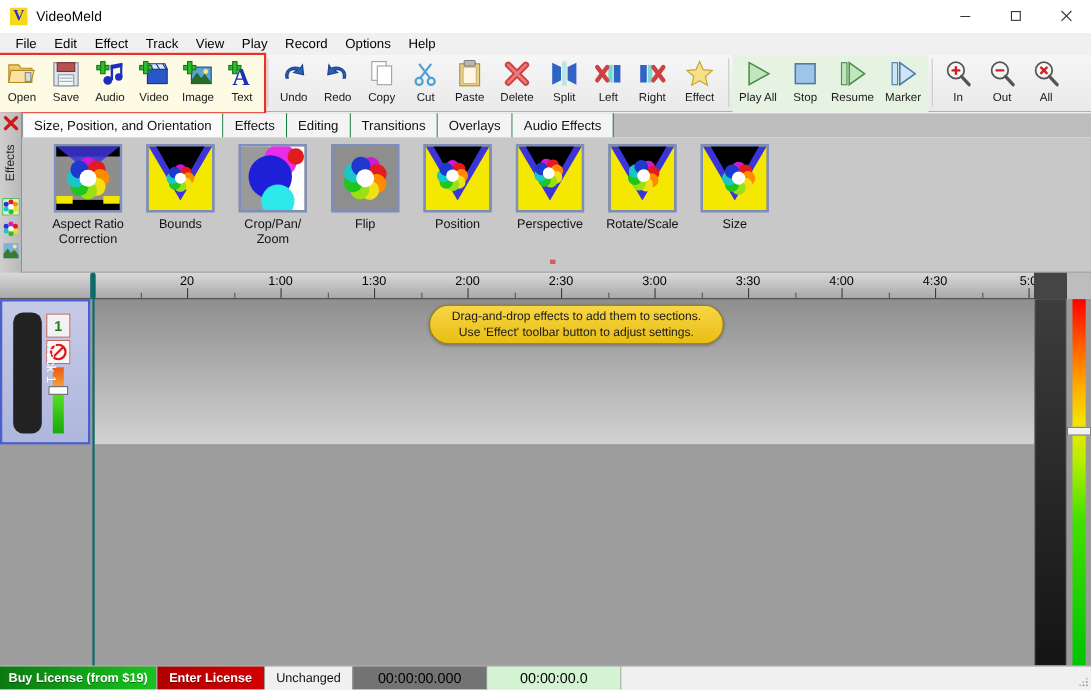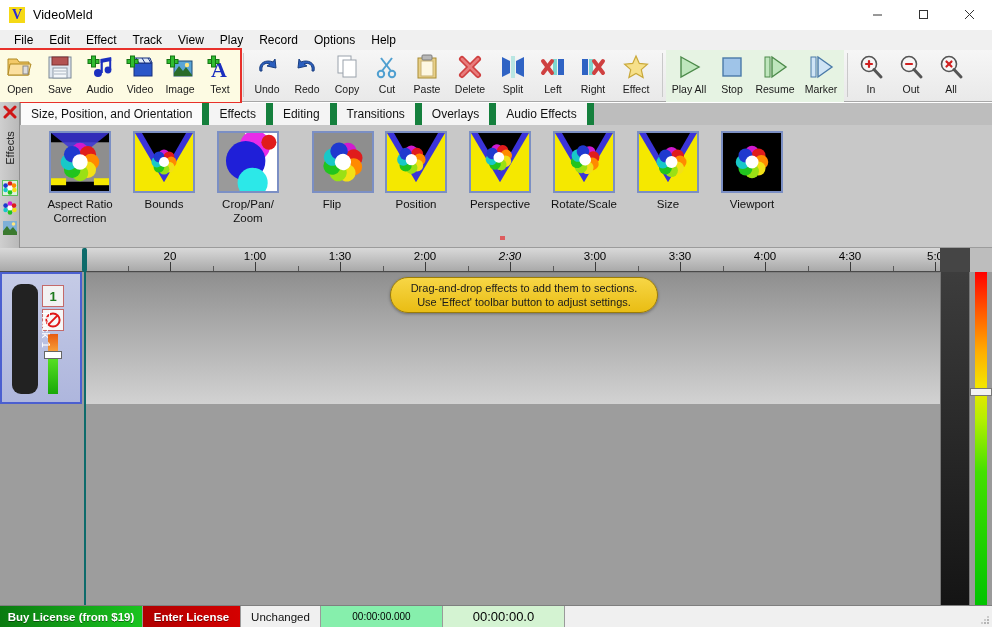--- a/index.html
+++ b/index.html
@@ -129,21 +129,21 @@
     position: absolute; left: 20px; top: 103px; width: 972px; height: 22px;
     background: #bdbdbd;
     display: flex; align-items: flex-end;
   }
   .tab {
     height: 22px;
     padding: 0 10px;
     display: flex; align-items: center;
     font-size: 12px; color: #111;
     background: #f4f4f4;
-    border-right: 7px solid #15803d;
+    border-right: 1px solid #15803d;
     cursor: default;
     white-space: nowrap;
   }
   .tab.active { background: #fbfbfb; }
   .tab:first-child { border-left: 1px solid #9a9a9a; }
 
   
   .effpanel {
     position: absolute; left: 20px; top: 125px; width: 972px; height: 123px;
     background: #c8c8c8;
@@ -313,21 +313,21 @@
     width: 143px; color: #fff; font-weight: bold;
     background: linear-gradient(to right,#0a7a10,#19c41f);
     text-shadow: 0 1px 0 rgba(0,0,0,.4);
   }
   .sb-enter {
     width: 98px; color: #fff; font-weight: bold;
     background: linear-gradient(to right,#b00000,#d40000);
     text-shadow: 0 1px 0 rgba(0,0,0,.4);
   }
   .sb-unchanged { width: 80px; background: #f0f0f0; color: #111; }
-  .sb-time1 { width: 122px; background: #86efac; color: #000; font-size: 10px; }
+  .sb-time1 { width: 122px; background: #737373; color: #000; font-size: 13px; }
   .sb-time2 { width: 122px; background: #d4f3d2; color: #000; font-size: 13px; }
   .sb-rest { flex: 1 1 auto; background: #f0f0f0; border-right: none; }
   .sb-grip {
     position: absolute; right: 2px; bottom: 2px; width: 12px; height: 12px;
   }
 </style>
 </head>
 <body>
 
 <div id="app">
@@ -692,39 +692,20 @@
       </div>
       <div class="tab">
         <span>Overlays</span>
       </div>
       <div class="tab">
         <span>Audio Effects</span>
       </div>
     </div>
 
   <div class="effpanel" id="effpanel">
-      <div class="effitem" style="left: 690px;">
-        <div class="effthumb">
-          <svg viewBox="0 0 100 100" preserveAspectRatio="none" style="position:absolute;inset:0;width:100%;height:100%">
-            <rect width="100" height="100" fill="#000000"></rect>
-            <g transform="translate(50,50) scale(0.8) rotate(0) translate(-50,-50)">
-              <circle cx="50.0" cy="30.0" r="15" fill="#d01ad0"></circle>
-              <circle cx="64.1" cy="35.9" r="15" fill="#e01c1c"></circle>
-              <circle cx="70.0" cy="50.0" r="15" fill="#ff8a00"></circle>
-              <circle cx="64.1" cy="64.1" r="15" fill="#f2e017"></circle>
-              <circle cx="50.0" cy="70.0" r="15" fill="#9ae015"></circle>
-              <circle cx="35.9" cy="64.1" r="15" fill="#22c41e"></circle>
-              <circle cx="30.0" cy="50.0" r="15" fill="#18c8c8"></circle>
-              <circle cx="35.9" cy="35.9" r="15" fill="#1f39cf"></circle>
-              <circle cx="50" cy="50" r="14" fill="#ffffff"></circle>
-            </g>
-          </svg>
-        </div>
-        <div class="efflabel">Viewport</div>
-      </div>
       <div class="effitem" style="left: 606px;">
         <div class="effthumb">
           <svg viewBox="0 0 100 100" preserveAspectRatio="none" style="position:absolute;inset:0;width:100%;height:100%">
             <rect width="100" height="100" fill="#f5e800"></rect>
             <path d="M0 0 L100 0 L50 85 Z" fill="#3b34d8"></path>
             <path d="M12 0 L88 0 L50 66 Z" fill="#000"></path>
             <g transform="translate(56,50) scale(0.74) rotate(0) translate(-50,-50)">
               <circle cx="50.0" cy="30.0" r="15" fill="#d01ad0"></circle>
               <circle cx="64.1" cy="35.9" r="15" fill="#e01c1c"></circle>
               <circle cx="70.0" cy="50.0" r="15" fill="#ff8a00"></circle>
@@ -795,21 +776,21 @@
               <circle cx="50.0" cy="70.0" r="15" fill="#9ae015"></circle>
               <circle cx="35.9" cy="64.1" r="15" fill="#22c41e"></circle>
               <circle cx="30.0" cy="50.0" r="15" fill="#18c8c8"></circle>
               <circle cx="35.9" cy="35.9" r="15" fill="#1f39cf"></circle>
               <circle cx="50" cy="50" r="14" fill="#ffffff"></circle>
             </g>
           </svg>
         </div>
         <div class="efflabel">Position</div>
       </div>
-      <div class="effitem" style="left: 270px; align-items: flex-end;">
+      <div class="effitem" style="left: 270px;">
         <div class="effthumb">
           <svg viewBox="0 0 100 100" preserveAspectRatio="none" style="position:absolute;inset:0;width:100%;height:100%">
             <rect width="100" height="100" fill="#8e8e8e"></rect>
             <g transform="translate(50,50) scale(1) rotate(25) translate(-50,-50)">
               <circle cx="50.0" cy="30.0" r="15" fill="#d01ad0"></circle>
               <circle cx="64.1" cy="35.9" r="15" fill="#e01c1c"></circle>
               <circle cx="70.0" cy="50.0" r="15" fill="#ff8a00"></circle>
               <circle cx="64.1" cy="64.1" r="15" fill="#f2e017"></circle>
               <circle cx="50.0" cy="70.0" r="15" fill="#9ae015"></circle>
               <circle cx="35.9" cy="64.1" r="15" fill="#22c41e"></circle>
@@ -890,21 +871,21 @@
     <div class="ruler" id="ruler">
         <div class="tick major" style="left: 170px;"></div>
         <div class="ticklabel" style="left: 170px;">20</div>
         <div class="tick major" style="left: 255px;"></div>
         <div class="ticklabel" style="left: 255px;">1:00</div>
         <div class="tick major" style="left: 340px;"></div>
         <div class="ticklabel" style="left: 340px;">1:30</div>
         <div class="tick major" style="left: 425px;"></div>
         <div class="ticklabel" style="left: 425px;">2:00</div>
         <div class="tick major" style="left: 510px;"></div>
-        <div class="ticklabel" style="left: 510px; font-style: italic;">2:30</div>
+        <div class="ticklabel" style="left: 510px;">2:30</div>
         <div class="tick major" style="left: 595px;"></div>
         <div class="ticklabel" style="left: 595px;">3:00</div>
         <div class="tick major" style="left: 680px;"></div>
         <div class="ticklabel" style="left: 680px;">3:30</div>
         <div class="tick major" style="left: 765px;"></div>
         <div class="ticklabel" style="left: 765px;">4:00</div>
         <div class="tick major" style="left: 850px;"></div>
         <div class="ticklabel" style="left: 850px;">4:30</div>
         <div class="tick major" style="left: 935px;"></div>
         <div class="ticklabel" style="left: 935px;">5:0</div>

